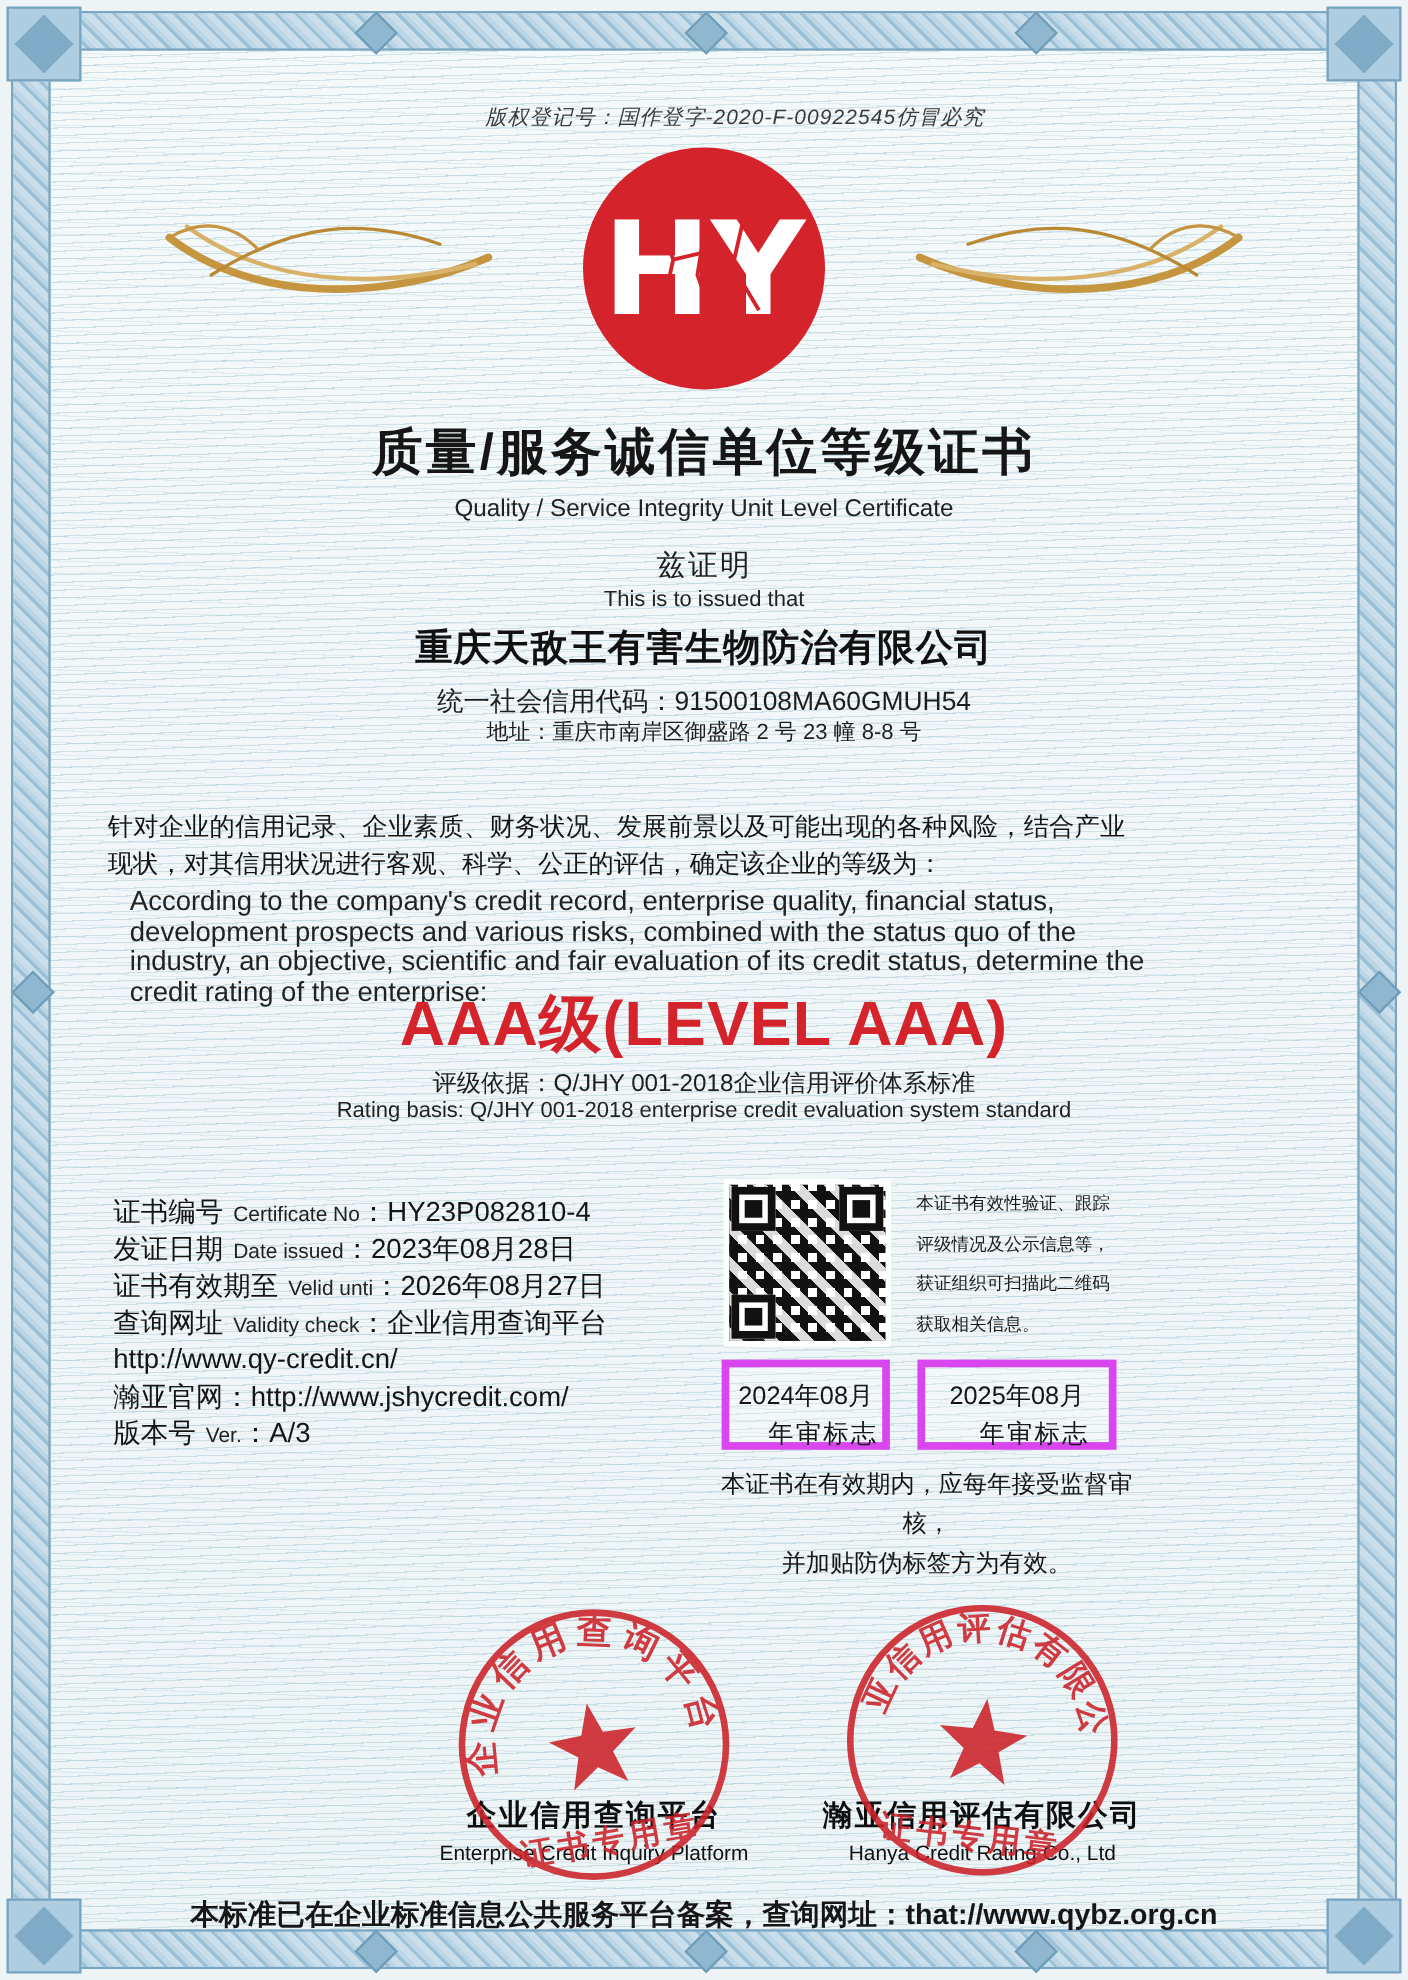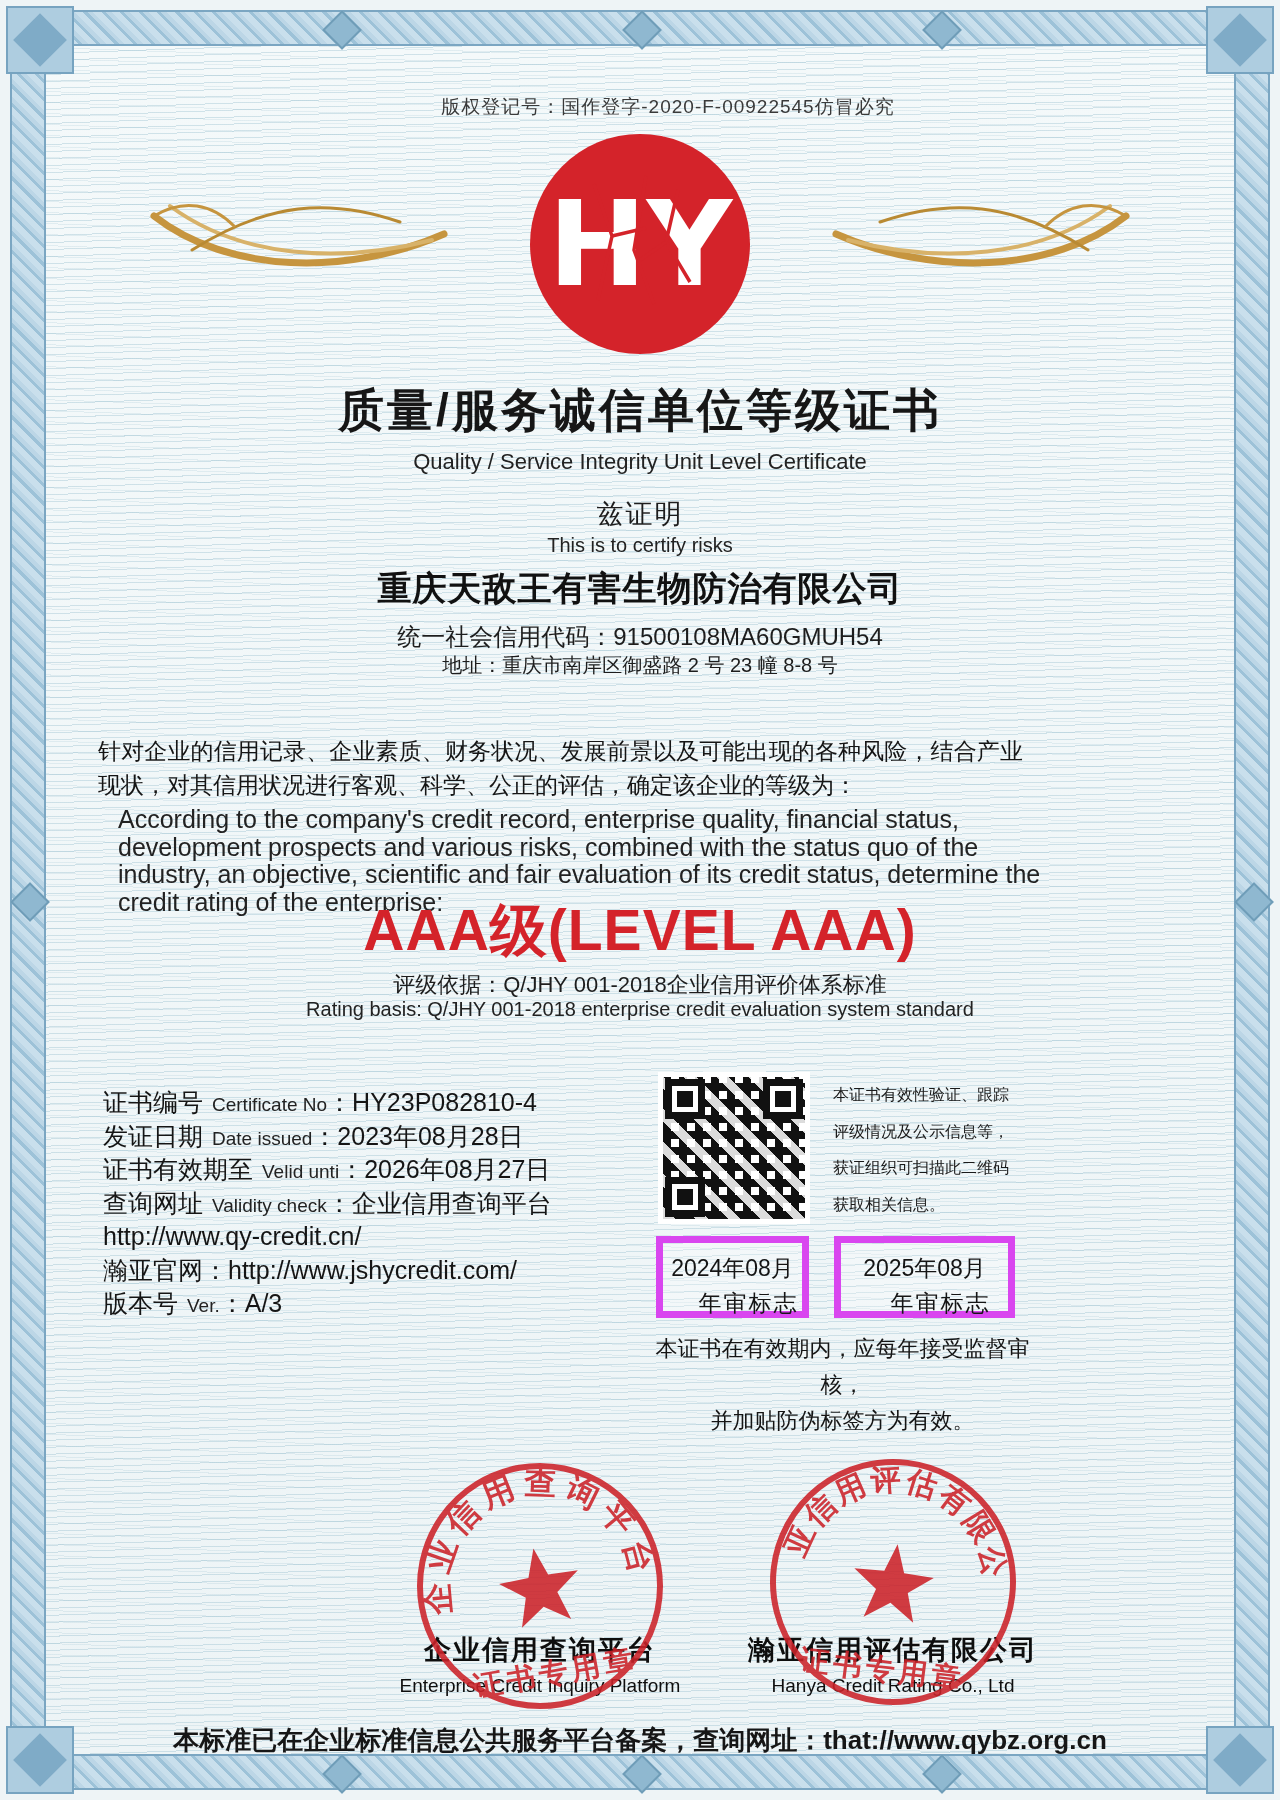--- a/index.html
+++ b/index.html
@@ -17,21 +17,21 @@
       linear-gradient(#f4f9fa,#edf4f6); }
   .corner { position:absolute; width:64px; height:64px; z-index:3; background:#aecde0; border:2px solid #76a3c0; }
   .corner::after { content:""; position:absolute; inset:13px; background:#7fabc7; transform:rotate(45deg); }
   .corner.tl{ left:6px; top:6px; } .corner.tr{ right:6px; top:6px; }
   .corner.bl{ left:6px; bottom:6px; } .corner.br{ right:6px; bottom:6px; }
   .edge-diamond { position:absolute; width:24px; height:24px; z-index:3; background:#8fb8d0; border:2px solid #6f9db8; transform:rotate(45deg); }
 
   
   .abs { position:absolute; z-index:4; }
   .centered { left:0; width:100%; text-align:center; }
-  .copyright { top:94px; font-size:19px; color:#3a3a3a; padding-left:56px; box-sizing:border-box; letter-spacing:1px; }
+  .copyright { top:94px; font-size:19px; color:#3a3a3a; padding-left:56px; box-sizing:border-box; letter-spacing:1px;font-style:italic; }
   .logo-wrap { left:528px; top:132px; width:224px; height:224px; }
   .flourish { top:184px; width:300px; height:92px; }
   .flourish.left { left:148px; } .flourish.right { left:832px; transform:scaleX(-1); }
   .title-zh { top:380px; font-size:46px; font-weight:bold; color:#161616; letter-spacing:3px; }
   .title-en { top:449px; font-size:22px; color:#222; }
   .certify-zh { top:496px; font-size:27px; color:#1d1d1d; letter-spacing:2px; }
   .certify-en { top:534px; font-size:20px; color:#222; }
   .company-name { top:566px; font-size:34px; font-weight:bold; color:#111; letter-spacing:1px; }
   .credit-code { top:621px; font-size:24px; color:#1d1d1d; }
   .address { top:652px; font-size:20px; color:#1d1d1d; }
@@ -124,21 +124,21 @@
       <path d="M6 32 C 80 90, 200 92, 296 50" stroke="#c6953f" stroke-width="7" fill="none" stroke-linecap="round"></path>
       <path d="M22 22 C 92 74, 192 80, 284 56" stroke="#d8b269" stroke-width="4" fill="none" stroke-linecap="round"></path>
       <path d="M44 66 C 120 18, 182 14, 252 38" stroke="#b98a33" stroke-width="3" fill="none" stroke-linecap="round"></path>
       <path d="M6 32 C 36 14, 64 20, 86 42" stroke="#c6953f" stroke-width="3" fill="none" stroke-linecap="round"></path>
     </svg>
   </div>
 
   <div class="abs centered title-zh">质量/服务诚信单位等级证书</div>
   <div class="abs centered title-en">Quality / Service Integrity Unit Level Certificate</div>
   <div class="abs centered certify-zh">兹证明</div>
-  <div class="abs centered certify-en">This is to certify risks</div>
+  <div class="abs centered certify-en">This is to issued that</div>
   <div class="abs centered company-name">重庆天敌王有害生物防治有限公司</div>
   <div class="abs centered credit-code">统一社会信用代码：91500108MA60GMUH54</div>
   <div class="abs centered address">地址：重庆市南岸区御盛路 2 号 23 幢 8-8 号</div>
 
   <div class="abs para-zh">针对企业的信用记录、企业素质、财务状况、发展前景以及可能出现的各种风险，结合产业现状，对其信用状况进行客观、科学、公正的评估，确定该企业的等级为：</div>
   <div class="abs para-en">According to the company's credit record, enterprise quality, financial status, development prospects and various risks, combined with the status quo of the industry, an objective, scientific and fair evaluation of its credit status, determine the credit rating of the enterprise:</div>
 
   <div class="abs centered rating">AAA级(LEVEL AAA)</div>
   <div class="abs centered basis-zh">评级依据：Q/JHY 001-2018企业信用评价体系标准</div>
   <div class="abs centered basis-en">Rating basis: Q/JHY 001-2018 enterprise credit evaluation system standard</div>

